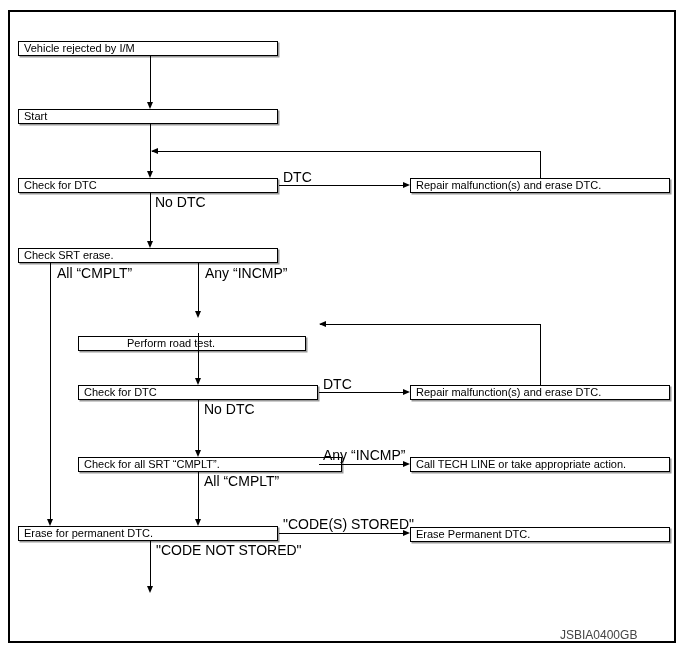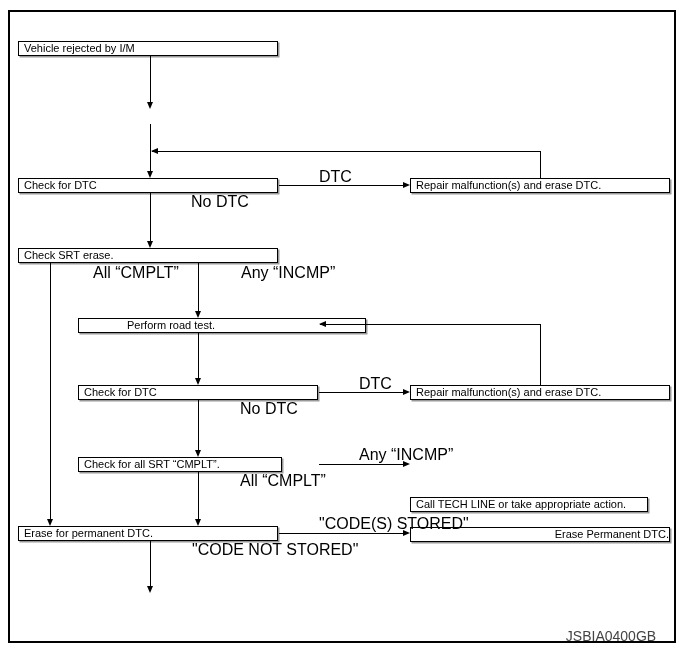--- a/index.html
+++ b/index.html
@@ -27,64 +27,64 @@
     background: #fff;
     box-shadow: 1.5px 1.5px 0 #999;
     font-size: 11px;
     line-height: 13px;
     padding-left: 5px;
     white-space: nowrap;
     overflow: hidden;
   }
   .lbl {
     position: absolute;
-    font-size: 16px;
+    font-size: 14px;
     line-height: 12px;
     white-space: nowrap;
-    margin-left: 36px;
   }
   .hl { position: absolute; height: 1px; background: #000; }
   .vl { position: absolute; width: 1px; background: #000; }
   .ad { position: absolute; width: 0; height: 0;
         border-left: 3px solid transparent; border-right: 3px solid transparent;
         border-top: 7px solid #000; }
   .ar { position: absolute; width: 0; height: 0;
         border-top: 3px solid transparent; border-bottom: 3px solid transparent;
         border-left: 7px solid #000; }
   .al { position: absolute; width: 0; height: 0;
         border-top: 3px solid transparent; border-bottom: 3px solid transparent;
         border-right: 7px solid #000; }
   .watermark {
     position: absolute;
     left: 560px; top: 628px; width: 102px;
-    text-align: center;
-    font-size: 14px;
+    text-align: left;
+    font-size: 12px;
     color: #444;
   }
 </style>
 </head>
 <body>
 
 <div class="canvas">
 
   <div class="frame"></div>
 
   <div class="box" style="left:18px; top:41px;  width:260px;">Vehicle rejected by I/M</div>
+  <div class="box" style="left:18px; top:109px; width:260px;">Start</div>
   <div class="box" style="left:18px; top:178px; width:260px;">Check for DTC</div>
   <div class="box" style="left:18px; top:248px; width:260px;">Check SRT erase.</div>
   <div class="box" style="left:18px; top:526px; width:260px;">Erase for permanent DTC.</div>
 
-  <div class="box" style="left:78px; top:318px; width:288px;padding-left:48px;">Perform road test.</div>
+  <div class="box" style="left:78px; top:336px; width:228px;padding-left:48px;">Perform road test.</div>
   <div class="box" style="left:78px; top:385px; width:240px;">Check for DTC</div>
-  <div class="box" style="left:78px; top:457px; width:204px;">Check for all SRT “CMPLT”.</div>
+  <div class="box" style="left:78px; top:457px; width:264px;">Check for all SRT “CMPLT”.</div>
 
   <div class="box" style="left:410px; top:178px; width:260px;">Repair malfunction(s) and erase DTC.</div>
   <div class="box" style="left:410px; top:385px; width:260px;">Repair malfunction(s) and erase DTC.</div>
-  <div class="box" style="left:410px; top:457px; width:238px;margin-top:40px;">Call TECH LINE or take appropriate action.</div>
-  <div class="box" style="left:410px; top:527px; width:260px;text-align:right;">Erase Permanent DTC.</div>
+  <div class="box" style="left:410px; top:457px; width:260px;">Call TECH LINE or take appropriate action.</div>
+  <div class="box" style="left:410px; top:527px; width:260px;">Erase Permanent DTC.</div>
 
   <div class="vl" style="left:150px; top:56px;  height:46px;"></div>
   <div class="ad" style="left:147px; top:102px;"></div>
 
   <div class="vl" style="left:150px; top:124px; height:47px;"></div>
   <div class="ad" style="left:147px; top:171px;"></div>
 
   <div class="vl" style="left:150px; top:193px; height:48px;"></div>
   <div class="ad" style="left:147px; top:241px;"></div>
 

